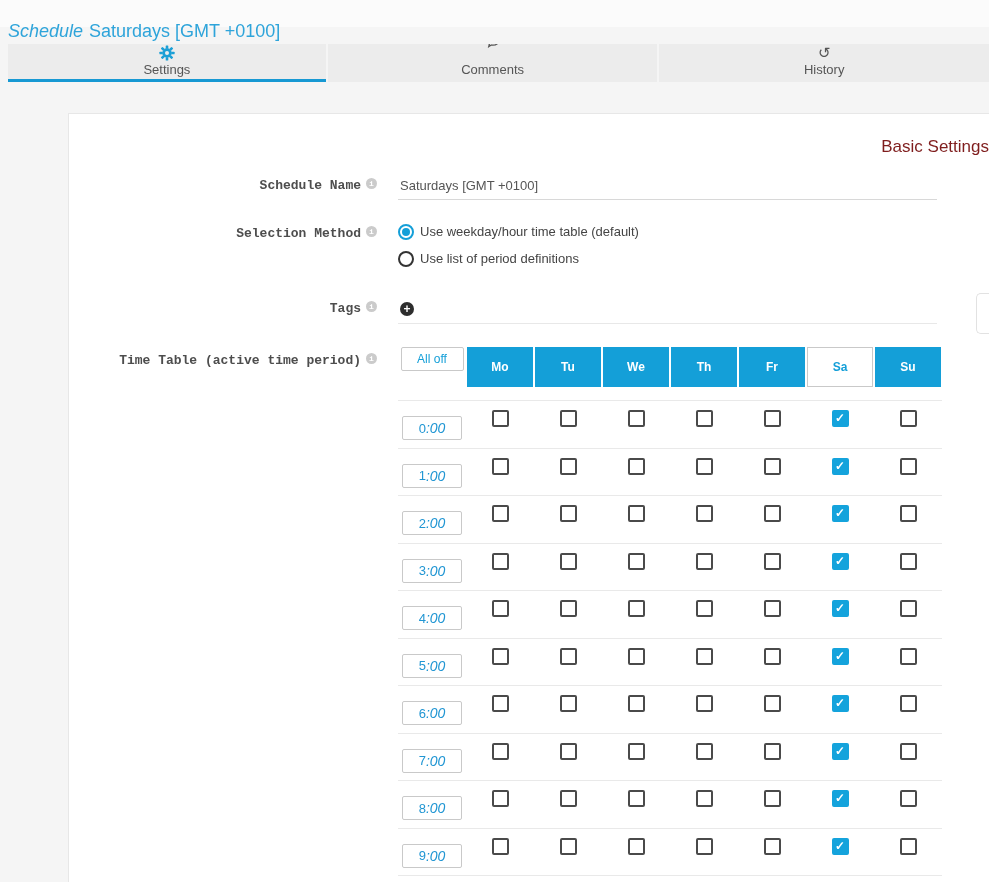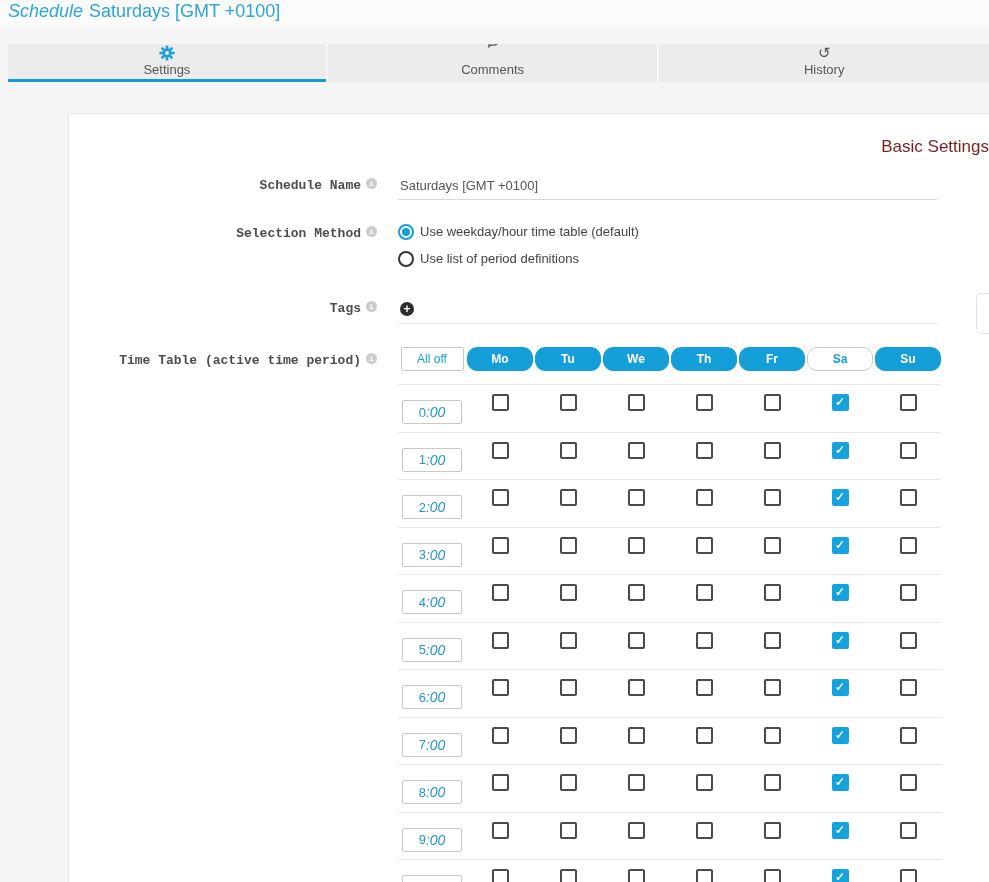--- a/index.html
+++ b/index.html
@@ -6,21 +6,21 @@
   html,body { width:989px; height:882px; overflow:hidden; }
   body {
     font-family:"Liberation Sans", sans-serif;
     background:#f5f5f5;
     color:#4d4d4d;
     position:relative;
   }
 
   
   .title-bar {
-    height:27px; background:#fbfbfb; padding:1px 0 0 8px;
+    height:27px; background:#fbfbfb; padding:21px 0 0 8px;
     font-size:18px; color:#2ea4da; white-space:nowrap;
   }
   .title-prefix { font-style:italic; margin-right:6px; }
 
   
   .tab-bar {
     margin-top:17px; padding-left:8px;
     display:flex; gap:2px; height:38px; overflow:hidden;
   }
   .tab {
@@ -81,21 +81,21 @@
   .radio.selected { border-color:#149fd8; }
   .radio-dot { width:8px; height:8px; border-radius:50%; background:#149fd8; }
   .radio-label { font-size:13px; color:#444; margin-left:6px; line-height:16px; }
 
   
   .tt-label-pad { padding-top:6px; }
   .tt { width:544px; }
   .tt-header { display:grid; grid-template-columns:repeat(8,68px); }
   .tt-header > div { display:flex; justify-content:center; }
   .day-btn {
-    width:66px; height:24px; border-radius:10px; font-size:12px; font-weight:bold;
+    width:66px; height:40px; border-radius:0; font-size:12px; font-weight:bold;
     font-family:inherit; cursor:pointer;
     background:#149fd8; color:#fff; border:1px solid #149fd8;
   }
   .day-btn.outline, .alloff-btn {
     background:#fff; color:#149fd8; border:1px solid #c9c9c9;
   }
   .alloff-btn {
     width:63px; height:24px; border-radius:2px; font-size:12px; font-weight:normal;
     font-family:inherit; cursor:pointer;
   }

